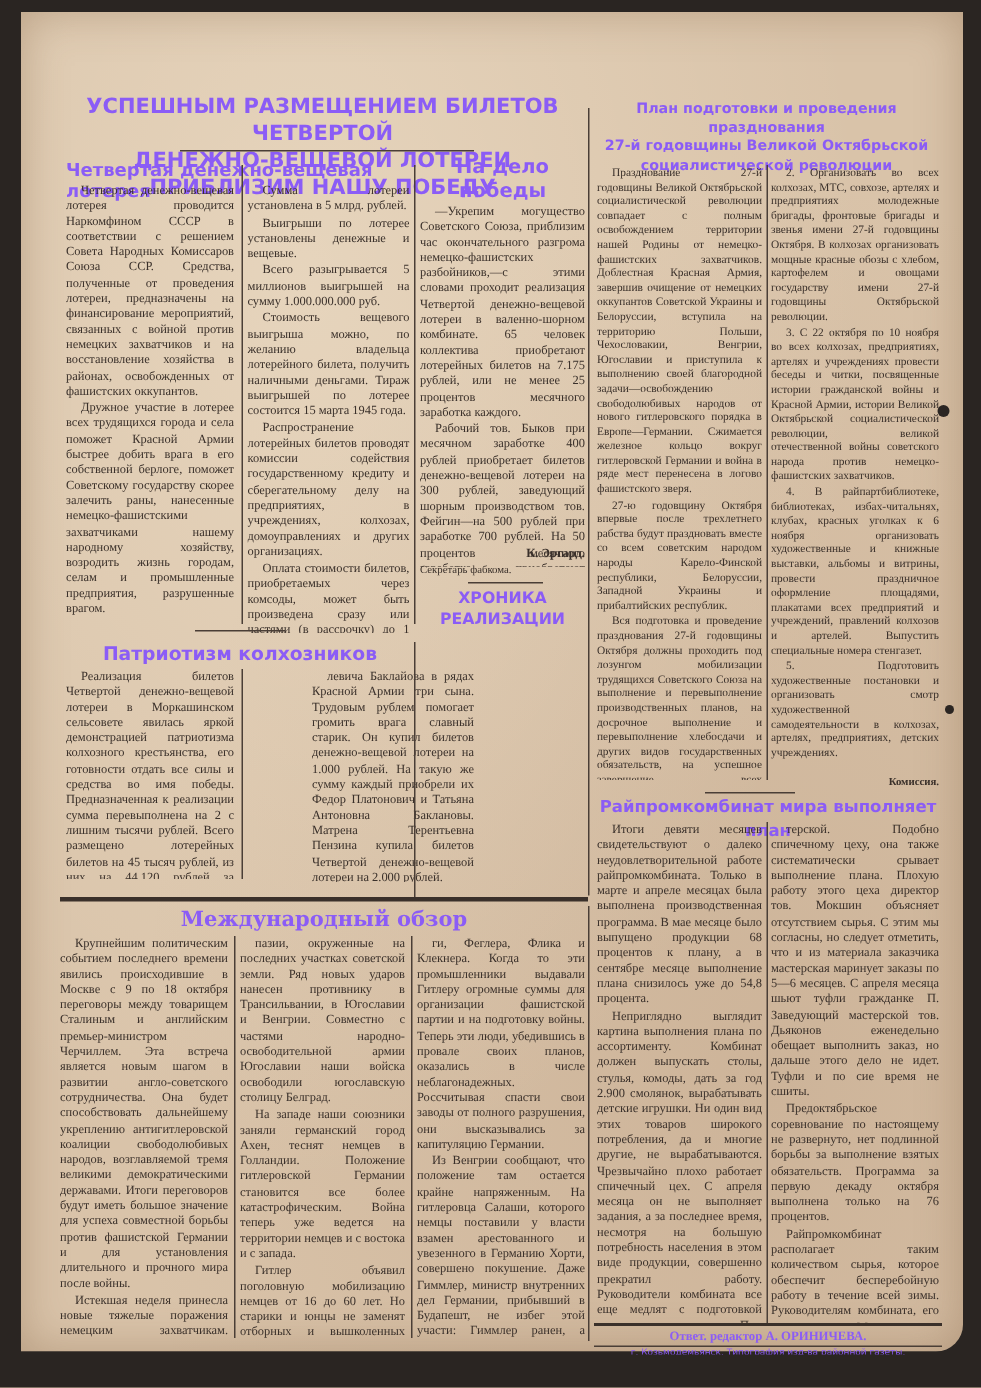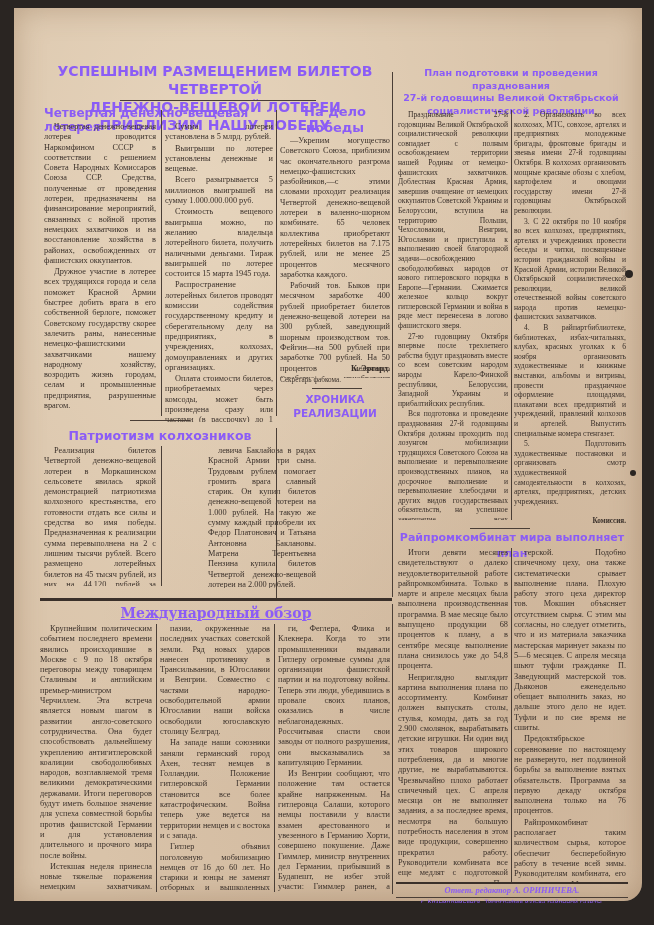--- a/index.html
+++ b/index.html
@@ -72,21 +72,21 @@
 </div>
 <div class="vrule" style="left:161px;top:446px;height:140px;"></div>
 <div class="col" style="left:165px;top:446px;width:108px;height:142px;margin-left:43px;">
   <p>левича Баклайова в рядах Красной Армии три сына. Трудовым рублем помогает громить врага славный старик. Он купил билетов денежно-вещевой лотереи на 1.000 рублей. На такую же сумму каждый приобрели их Федор Платонович и Татьяна Антоновна Баклановы. Матрена Терентьевна Пензина купила билетов Четвертой денежно-вещевой лотереи на 2.000 рублей.</p>
 
 </div>
 <div class="vrule" style="left:276px;top:428px;height:170px;"></div>
 
 <div class="hthick" style="left:40px;top:598px;width:352px;"></div>
 
-<div class="headline" style="left:40px;top:604px;width:352px;font-size:14px;line-height:18px;font-family:'DejaVu Serif',serif;text-decoration:underline;">Международный обзор</div>
+<div class="headline" style="left:40px;top:604px;width:352px;font-size:14px;line-height:18px;font-family:'DejaVu Serif',serif;">Международный обзор</div>
 <div class="col" style="left:40px;top:624px;width:112px;height:268px;">
   <p>Крупнейшим политическим событием последнего времени явились происходившие в Москве с 9 по 18 октября переговоры между товарищем Сталиным и английским премьер-министром Черчиллем. Эта встреча является новым шагом в развитии англо-советского сотрудничества. Она будет способствовать дальнейшему укреплению антигитлеровской коалиции свободолюбивых народов, возглавляемой тремя великими демократическими державами. Итоги переговоров будут иметь большое значение для успеха совместной борьбы против фашистской Германии и для установления длительного и прочного мира после войны.</p>
   <p>Истекшая неделя принесла новые тяжелые поражения немецким захватчикам. Красная Армия вторглась в Восточную Пруссию по фронту в 140 километров и заняла свыше 400 населенных пунктов. На крайнем севере наши войска выбросили гитлеровцев из Петсамо, освободили весь район никелевого производства и вышли на границу СССР с Норвегией. В Прибалтике советские войска про-</p>
 </div>
 <div class="vrule" style="left:156px;top:624px;height:268px;"></div>
 <div class="col" style="left:160px;top:624px;width:110px;height:268px;">
   <p>пазии, окруженные на последних участках советской земли. Ряд новых ударов нанесен противнику в Трансильвании, в Югославии и Венгрии. Совместно с частями народно-освободительной армии Югославии наши войска освободили югославскую столицу Белград.</p>
   <p>На западе наши союзники заняли германский город Ахен, теснят немцев в Голландии. Положение гитлеровской Германии становится все более катастрофическим. Война теперь уже ведется на территории немцев и с востока и с запада.</p>
   <p>Гитлер объявил поголовную мобилизацию немцев от 16 до 60 лет. Но старики и юнцы не заменят отборных и вышколенных гитлеровцев, которых Красная Армия истребила на своем победном пути. В Германии растет недовольство и паника. Увеличивается дезертирство из гитлеровской армии. В Висбадене убит командующий местным военным округом генерал Шеот. Население бежит из восточных и западных районов. По сообщению из Стокгольма, гитлеровцы арестовали четырех крупнейших руководителей германской</p>
 </div>
@@ -130,15 +130,15 @@
 </div>
 <div class="vrule" style="left:511px;top:548px;height:334px;"></div>
 <div class="col" style="left:514px;top:548px;width:112px;height:334px;">
   <p>терской. Подобно спичечному цеху, она также систематически срывает выполнение плана. Плохую работу этого цеха директор тов. Мокшин объясняет отсутствием сырья. С этим мы согласны, но следует отметить, что и из материала заказчика мастерская маринует заказы по 5—6 месяцев. С апреля месяца шьют туфли гражданке П. Заведующий мастерской тов. Дьяконов еженедельно обещает выполнить заказ, но дальше этого дело не идет. Туфли и по сие время не сшиты.</p>
   <p>Предоктябрьское соревнование по настоящему не развернуто, нет подлинной борьбы за выполнение взятых обязательств. Программа за первую декаду октября выполнена только на 76 процентов.</p>
   <p>Райпромкомбинат располагает таким количеством сырья, которое обеспечит бесперебойную работу в течение всей зимы. Руководителям комбината, его директору тов. Мокшину надо мобилизовать коллектив на устранение прорыва в работе, добиться планового выпуска продукции по ассортименту.</p>
 
 </div>
 
 <div class="hthick" style="left:396px;top:882px;width:232px;height:2px;"></div>
-<div class="headline" style="left:396px;top:885px;width:232px;font-size:8.5px;line-height:11px;font-family:'Liberation Serif',serif;font-style:italic;">Ответ. редактор А. ОРИНИЧЕВА.</div>
+<div class="headline" style="left:396px;top:885px;width:232px;font-size:8.5px;line-height:11px;font-family:'Liberation Serif',serif;">Ответ. редактор А. ОРИНИЧЕВА.</div>
 <div class="hrule" style="left:396px;top:897px;width:232px;"></div>
 <div class="headline" style="left:396px;top:898px;width:232px;font-size:6px;line-height:7px;font-weight:normal;overflow:hidden;height:5px;">г. Козьмодемьянск. Типография изд-ва районной газеты.</div>
 
 </body></html>

